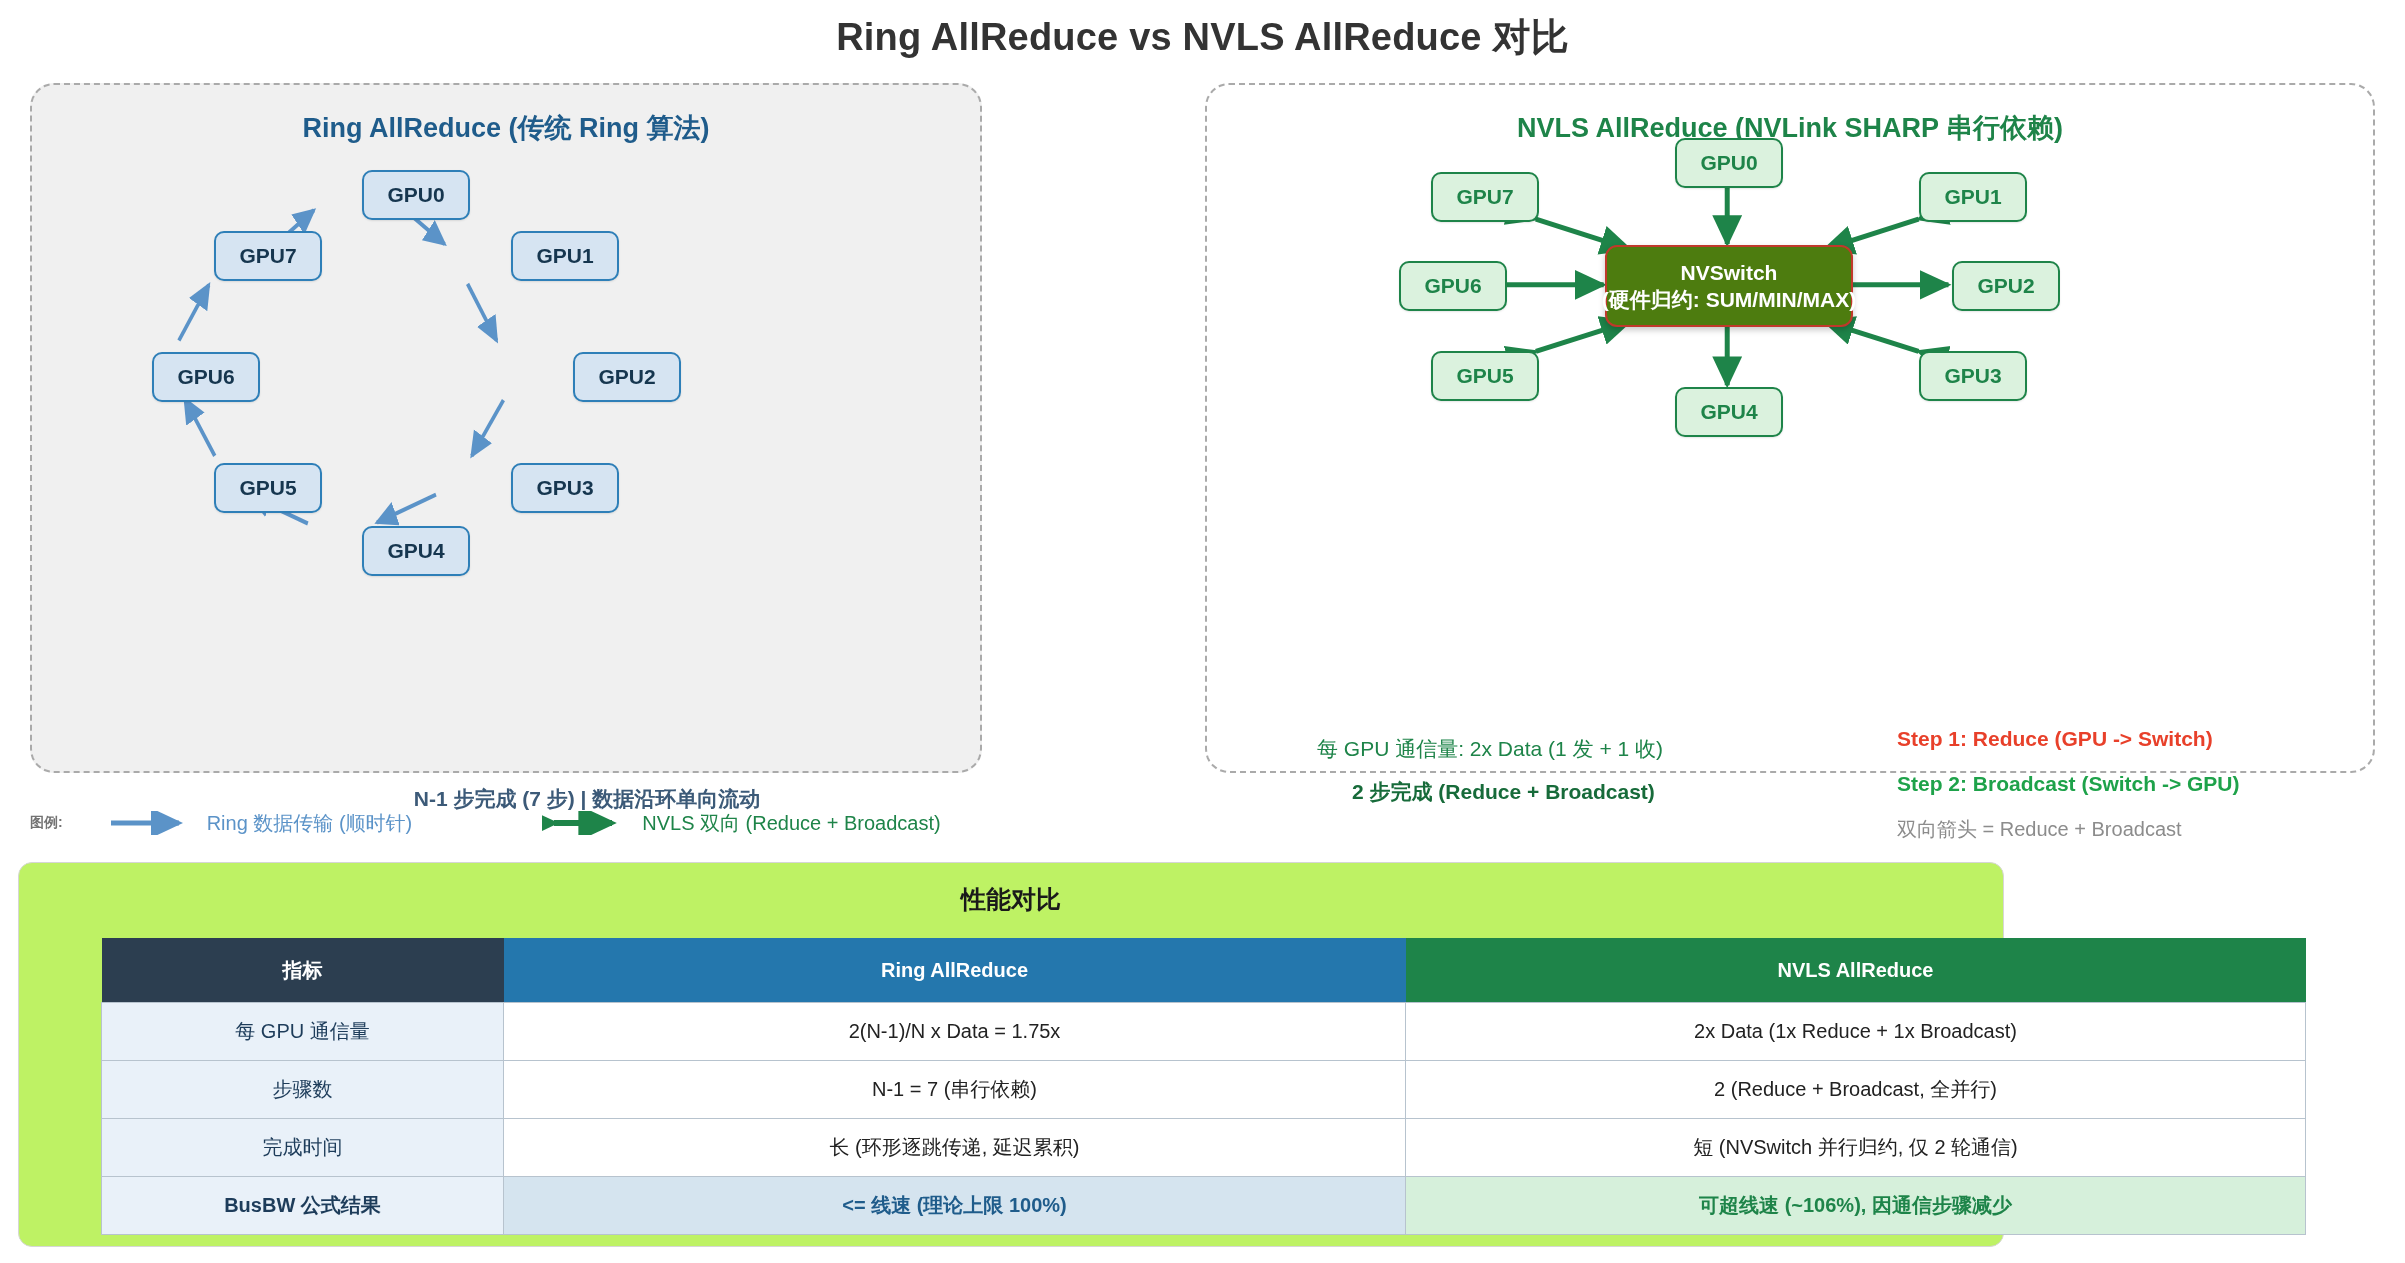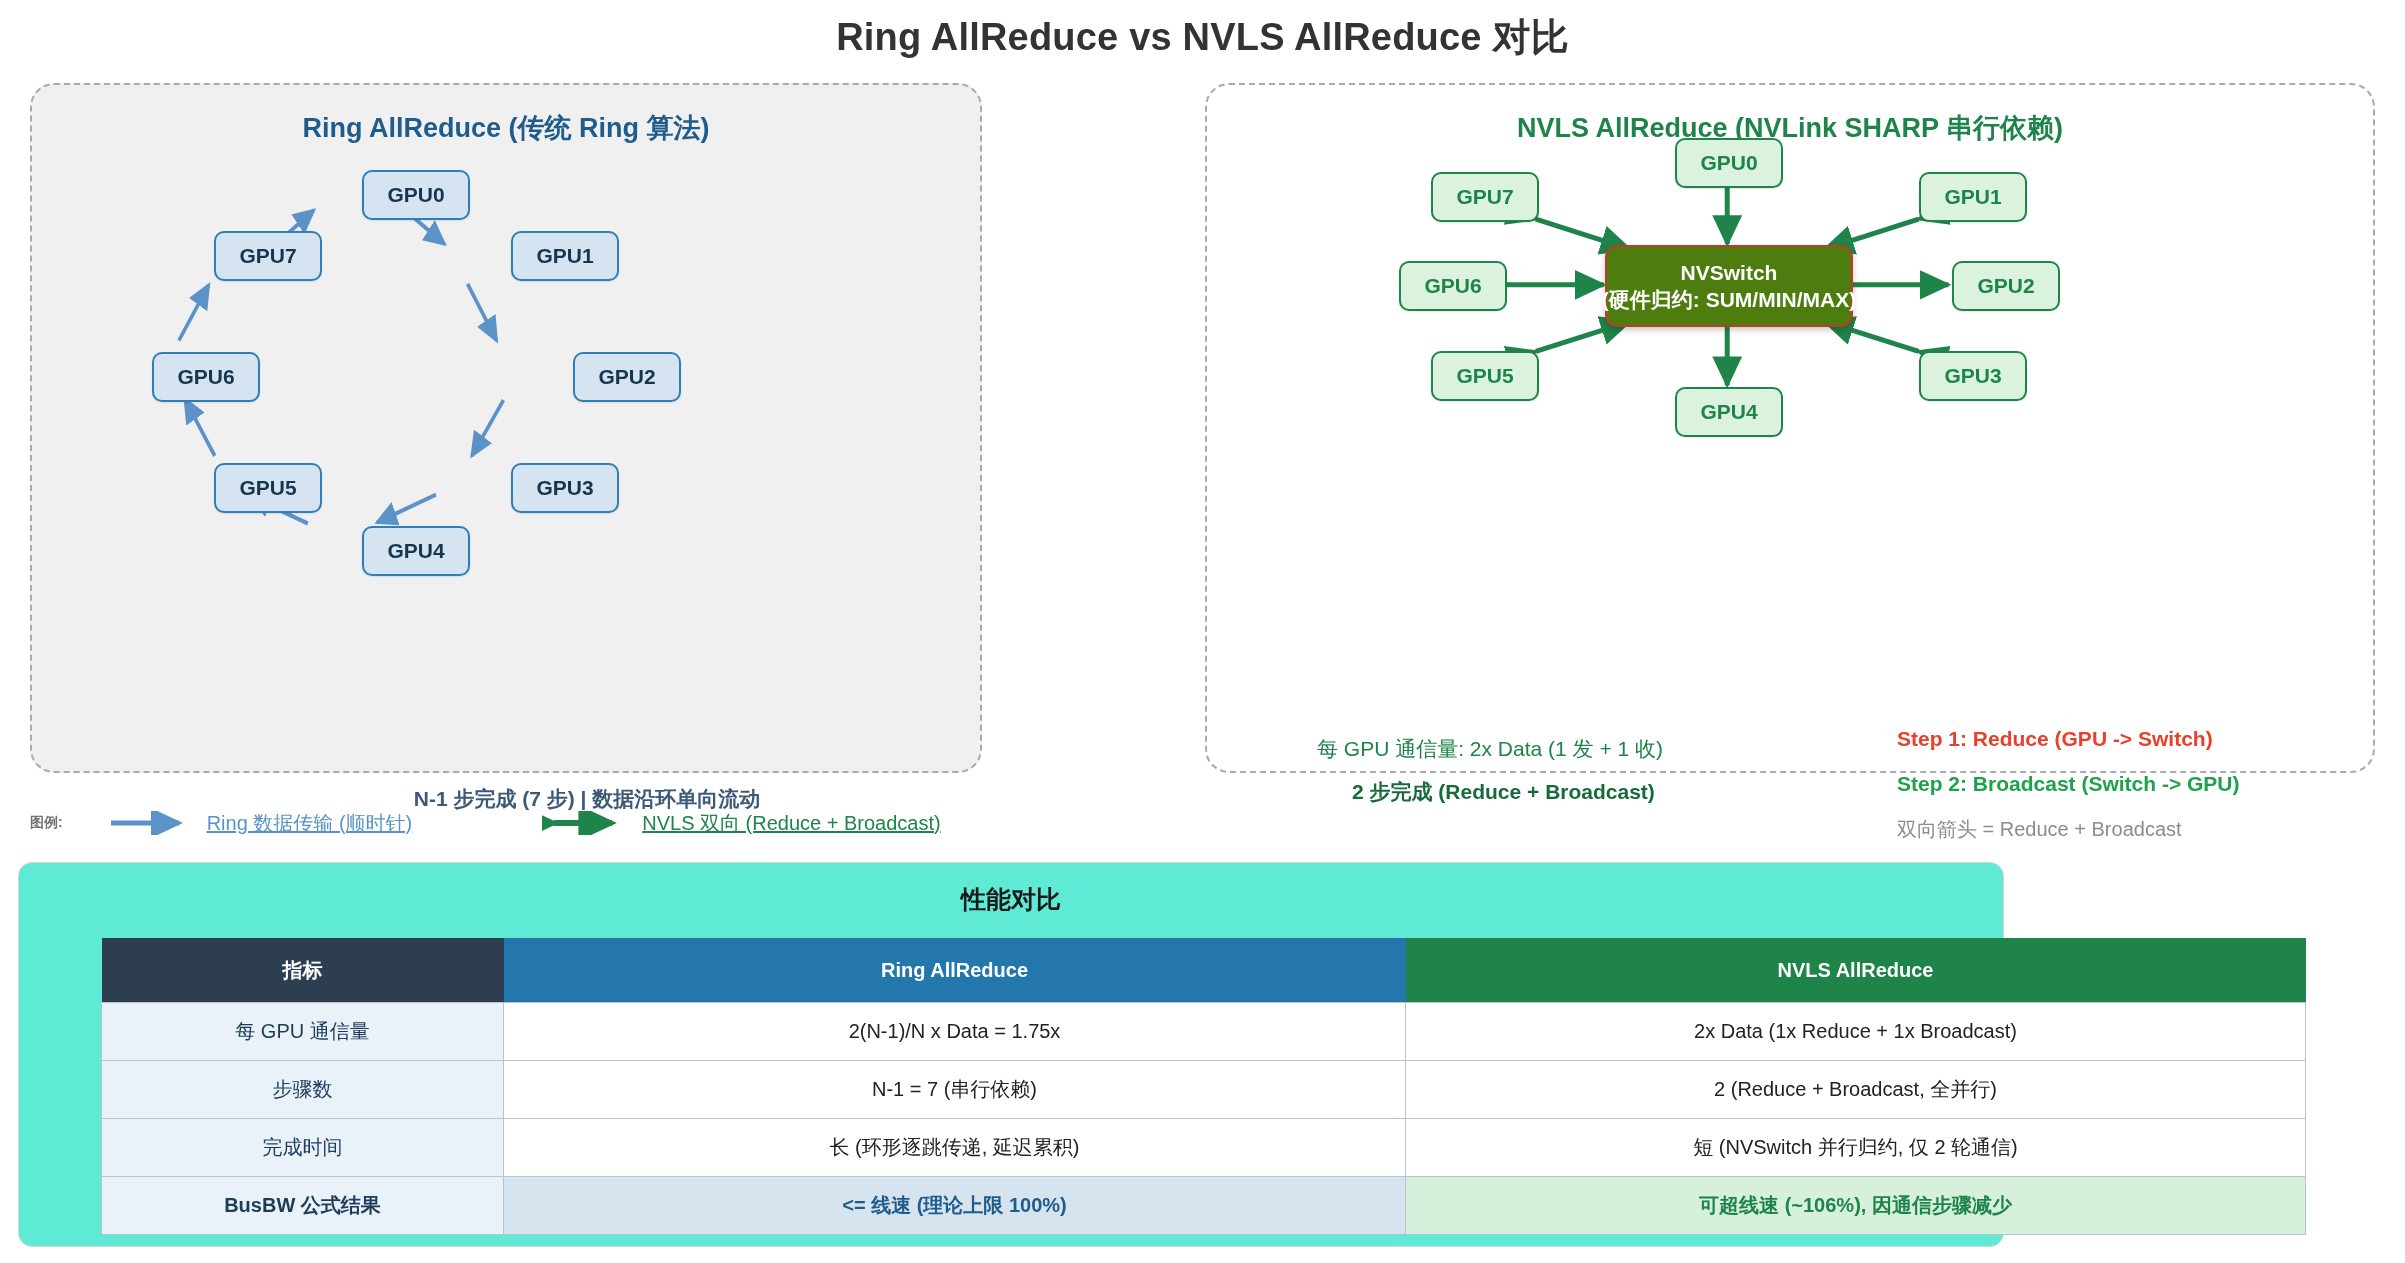--- a/index.html
+++ b/index.html
@@ -138,30 +138,30 @@
     display: flex; align-items: center;
   }
   #legend .legend-title {
     font-size: 14px; font-weight: bold; color: #737373;
     margin-right: 44px;
   }
   #legend .legend-entry {
     display: flex; align-items: center;
     margin-right: 130px;
   }
-  #legend .legend-entry .lbl { font-size: 20px; margin-left: 14px; text-decoration: underline; }
+  #legend .legend-entry .lbl { font-size: 20px; margin-left: 14px; }
   #legend .lbl-blue  { color: #5b93c8; }
   #legend .lbl-green { color: #1e8449; }
 
   
   #compare-card {
     position: absolute;
     left: 18px; top: 862px;
     width: 1986px; height: 385px;
-    background: #5eead4;
+    background: #bef264;
     border: 1px solid #d6d6d6;
     border-radius: 14px;
     box-sizing: border-box;
   }
   #compare-title {
     position: absolute;
     top: 20px; left: 0; width: 100%;
     text-align: center;
     font-size: 25px; font-weight: bold; color: #1a1a1a;
   }

